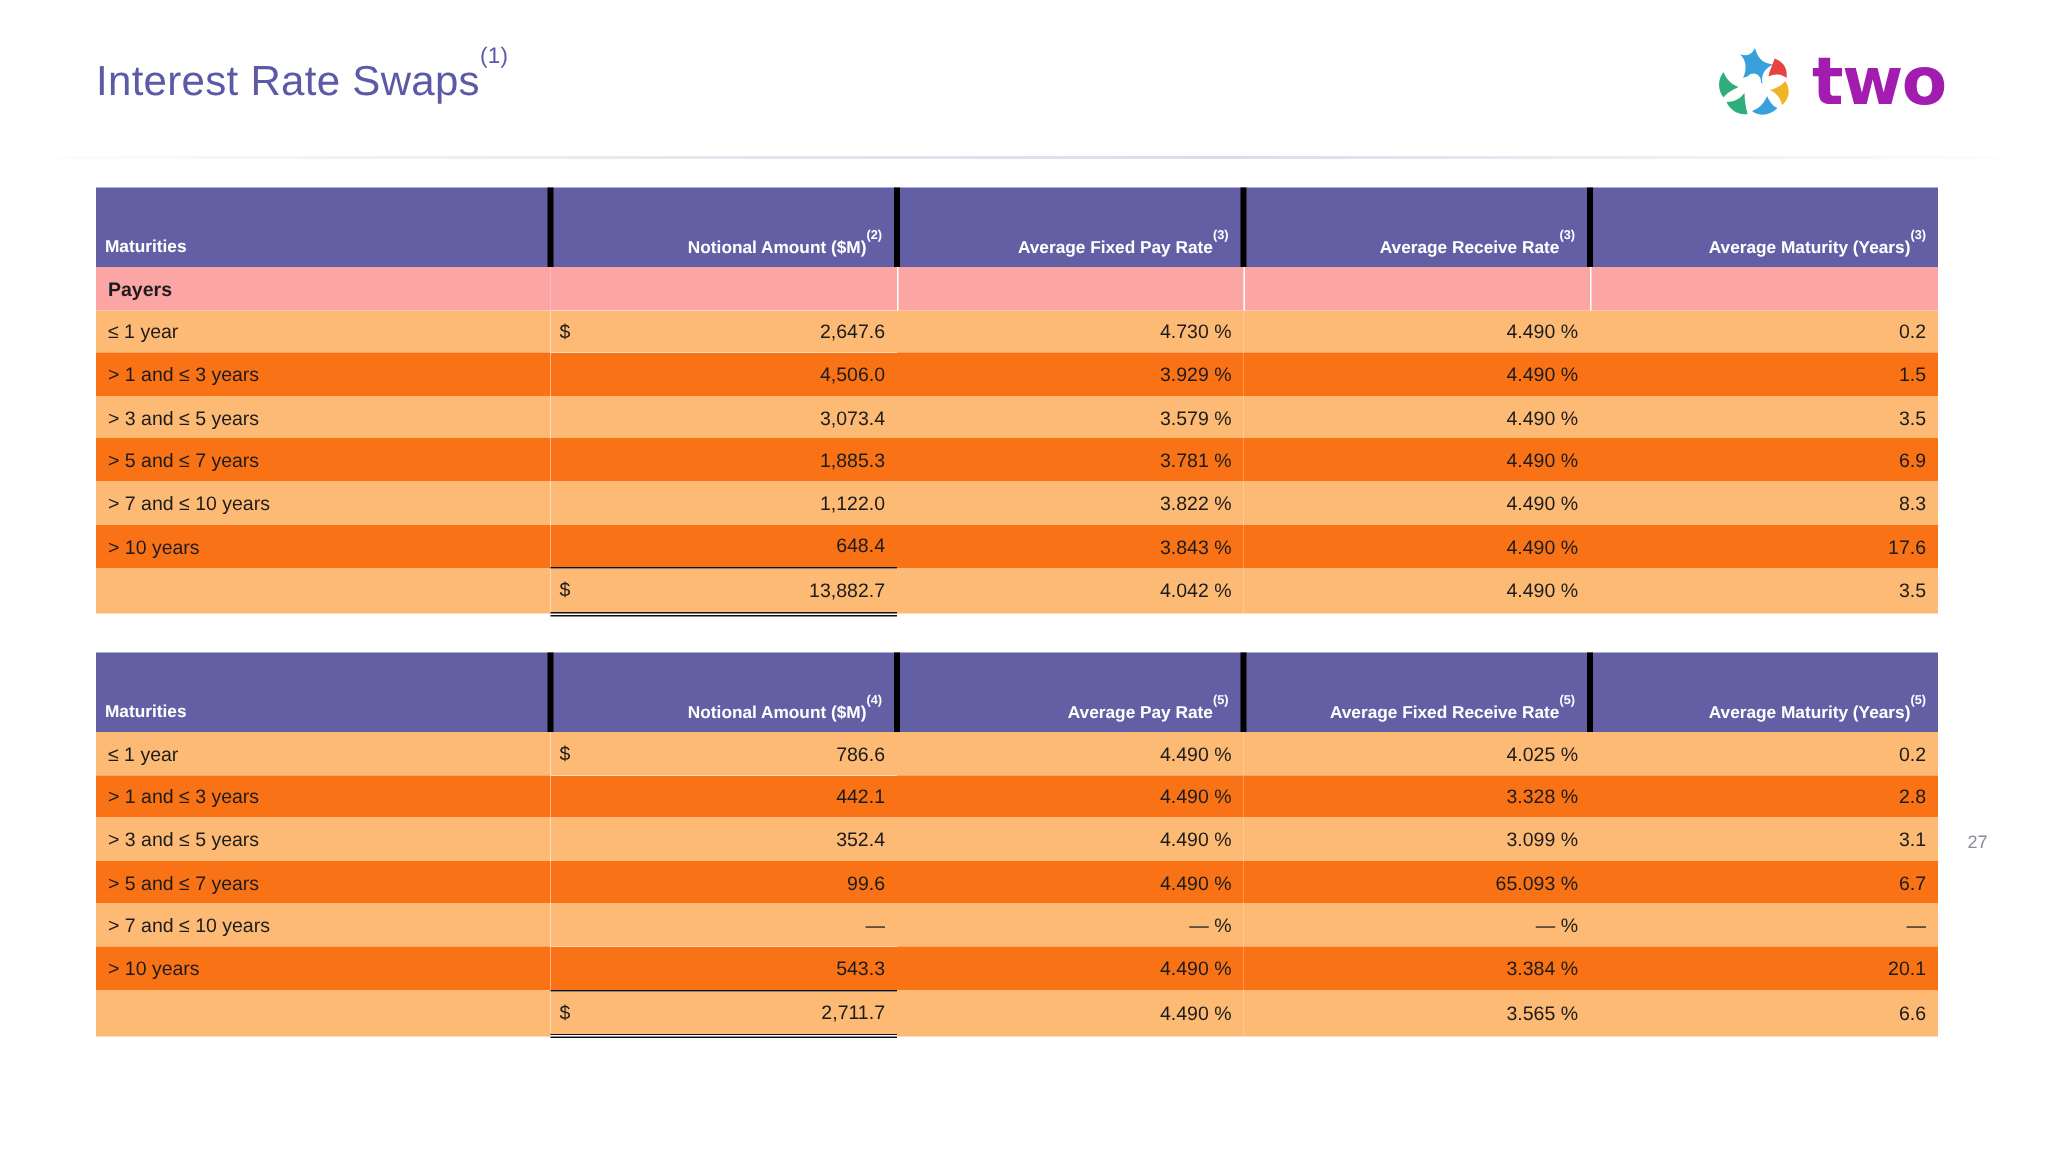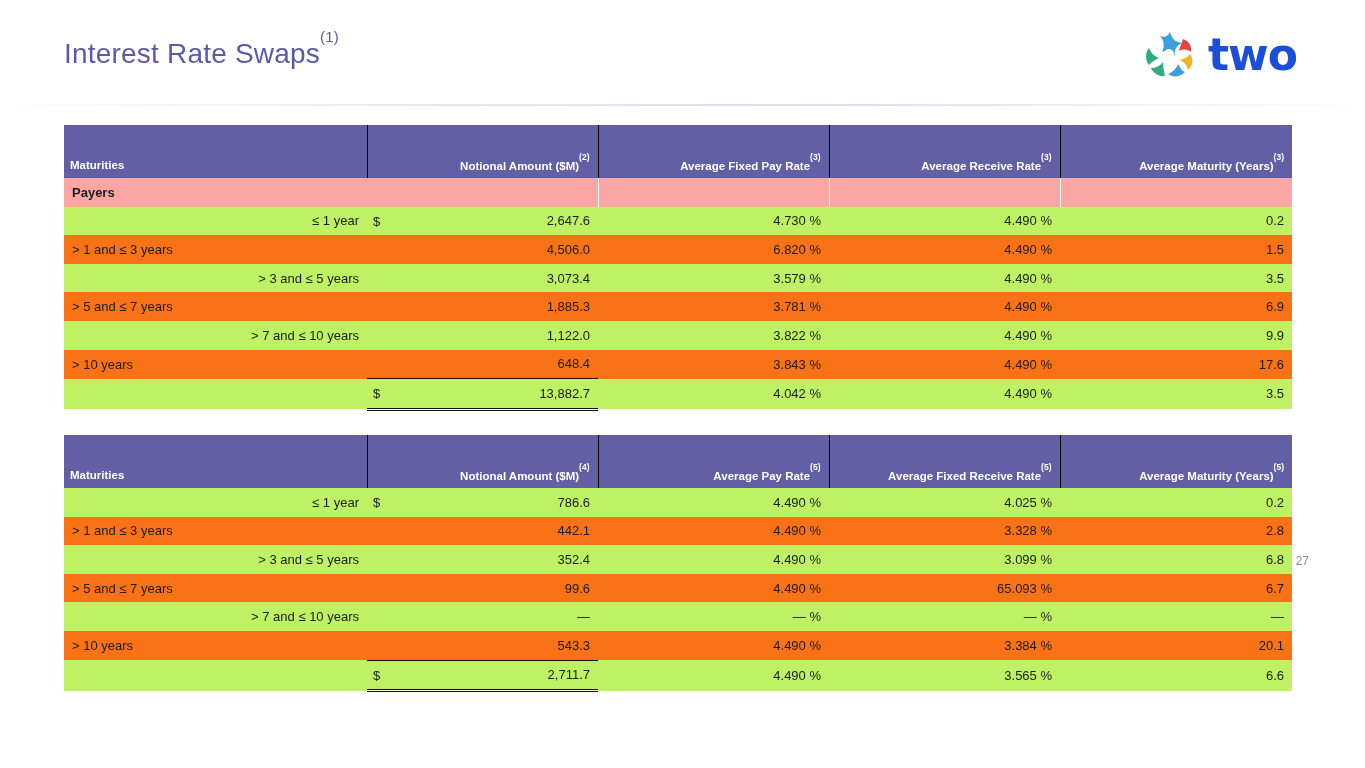--- a/index.html
+++ b/index.html
@@ -62,21 +62,21 @@
     align-items: center;
     gap: 10px;
   }
   .logo-mark {
     width: 56px;
     height: 56px;
     position: relative;
   }
   .logo-word {
     font-size: 44px;
-    color: #1d4ed8;
+    color: #a21caf;
     font-weight: 700;
     letter-spacing: -1px;
     line-height: 1;
     font-family: "DejaVu Sans", sans-serif;
   }
   
   .table-wrap {
     position: absolute;
     left: 64px;
     width: 1228px;
@@ -90,21 +90,21 @@
   }
   table.swaps thead th {
     background: #625fa5;
     color: #ffffff;
     font-size: 11.5px;
     font-weight: bold;
     height: 47px;
     vertical-align: bottom;
     padding: 0 8px 6px 8px;
     text-align: right;
-    border-right: 1px solid #000000;
+    border-right: 4px solid #000000;
     line-height: 1.1;
   }
   table.swaps thead th.first {
     text-align: left;
     padding-left: 6px;
   }
   table.swaps thead th:last-child {
     border-right: none;
   }
   table.swaps th sup {
@@ -113,22 +113,21 @@
     top: -0.55em;
   }
   table.swaps tbody td {
     height: 28.6px;
     padding: 0 8px;
     font-size: 13px;
     vertical-align: middle;
     white-space: nowrap;
   }
   tr.shaded td {
-    background: #bef264;
-    text-align: right;
+    background: #fdba74;
   }
   tr.plain td {
     background: #f97316;
   }
   td.label {
     text-align: left;
     padding-left: 6px;
   }
   td.num {
     text-align: right;
@@ -160,21 +159,21 @@
     border-bottom: 3px double #111111;
   }
   .col-label { width: 303px; }
   .col-amount { width: 231px; }
   .col-c { width: 231px; }
   .col-d { width: 231px; }
   .col-e { width: 232px; }
   
   .page-num {
     position: absolute;
-    right: 56px;
+    right: 40px;
     bottom: 44px;
     font-size: 12px;
     color: #8a8aa0;
   }
 </style>
 </head>
 <body>
 
 <div class="slide">
 
@@ -230,21 +229,21 @@
         <tr class="shaded">
           <td class="label">≤ 1 year</td>
           <td class="amount"><span class="dollar">$</span><span>2,647.6</span></td>
           <td class="num">4.730 %</td>
           <td class="num">4.490 %</td>
           <td class="num">0.2</td>
         </tr>
         <tr class="plain">
           <td class="label">&gt; 1 and ≤ 3 years</td>
           <td class="amount"><span class="dollar"></span><span>4,506.0</span></td>
-          <td class="num">6.820 %</td>
+          <td class="num">3.929 %</td>
           <td class="num">4.490 %</td>
           <td class="num">1.5</td>
         </tr>
         <tr class="shaded">
           <td class="label">&gt; 3 and ≤ 5 years</td>
           <td class="amount"><span class="dollar"></span><span>3,073.4</span></td>
           <td class="num">3.579 %</td>
           <td class="num">4.490 %</td>
           <td class="num">3.5</td>
         </tr>
@@ -253,21 +252,21 @@
           <td class="amount"><span class="dollar"></span><span>1,885.3</span></td>
           <td class="num">3.781 %</td>
           <td class="num">4.490 %</td>
           <td class="num">6.9</td>
         </tr>
         <tr class="shaded">
           <td class="label">&gt; 7 and ≤ 10 years</td>
           <td class="amount"><span class="dollar"></span><span>1,122.0</span></td>
           <td class="num">3.822 %</td>
           <td class="num">4.490 %</td>
-          <td class="num">9.9</td>
+          <td class="num">8.3</td>
         </tr>
         <tr class="plain">
           <td class="label">&gt; 10 years</td>
           <td class="amount"><span class="dollar"></span><span>648.4</span></td>
           <td class="num">3.843 %</td>
           <td class="num">4.490 %</td>
           <td class="num">17.6</td>
         </tr>
         <tr class="shaded">
           <td class="label"></td>
@@ -312,21 +311,21 @@
           <td class="amount"><span class="dollar"></span><span>442.1</span></td>
           <td class="num">4.490 %</td>
           <td class="num">3.328 %</td>
           <td class="num">2.8</td>
         </tr>
         <tr class="shaded">
           <td class="label">&gt; 3 and ≤ 5 years</td>
           <td class="amount"><span class="dollar"></span><span>352.4</span></td>
           <td class="num">4.490 %</td>
           <td class="num">3.099 %</td>
-          <td class="num">6.8</td>
+          <td class="num">3.1</td>
         </tr>
         <tr class="plain">
           <td class="label">&gt; 5 and ≤ 7 years</td>
           <td class="amount"><span class="dollar"></span><span>99.6</span></td>
           <td class="num">4.490 %</td>
           <td class="num">65.093 %</td>
           <td class="num">6.7</td>
         </tr>
         <tr class="shaded">
           <td class="label">&gt; 7 and ≤ 10 years</td>

